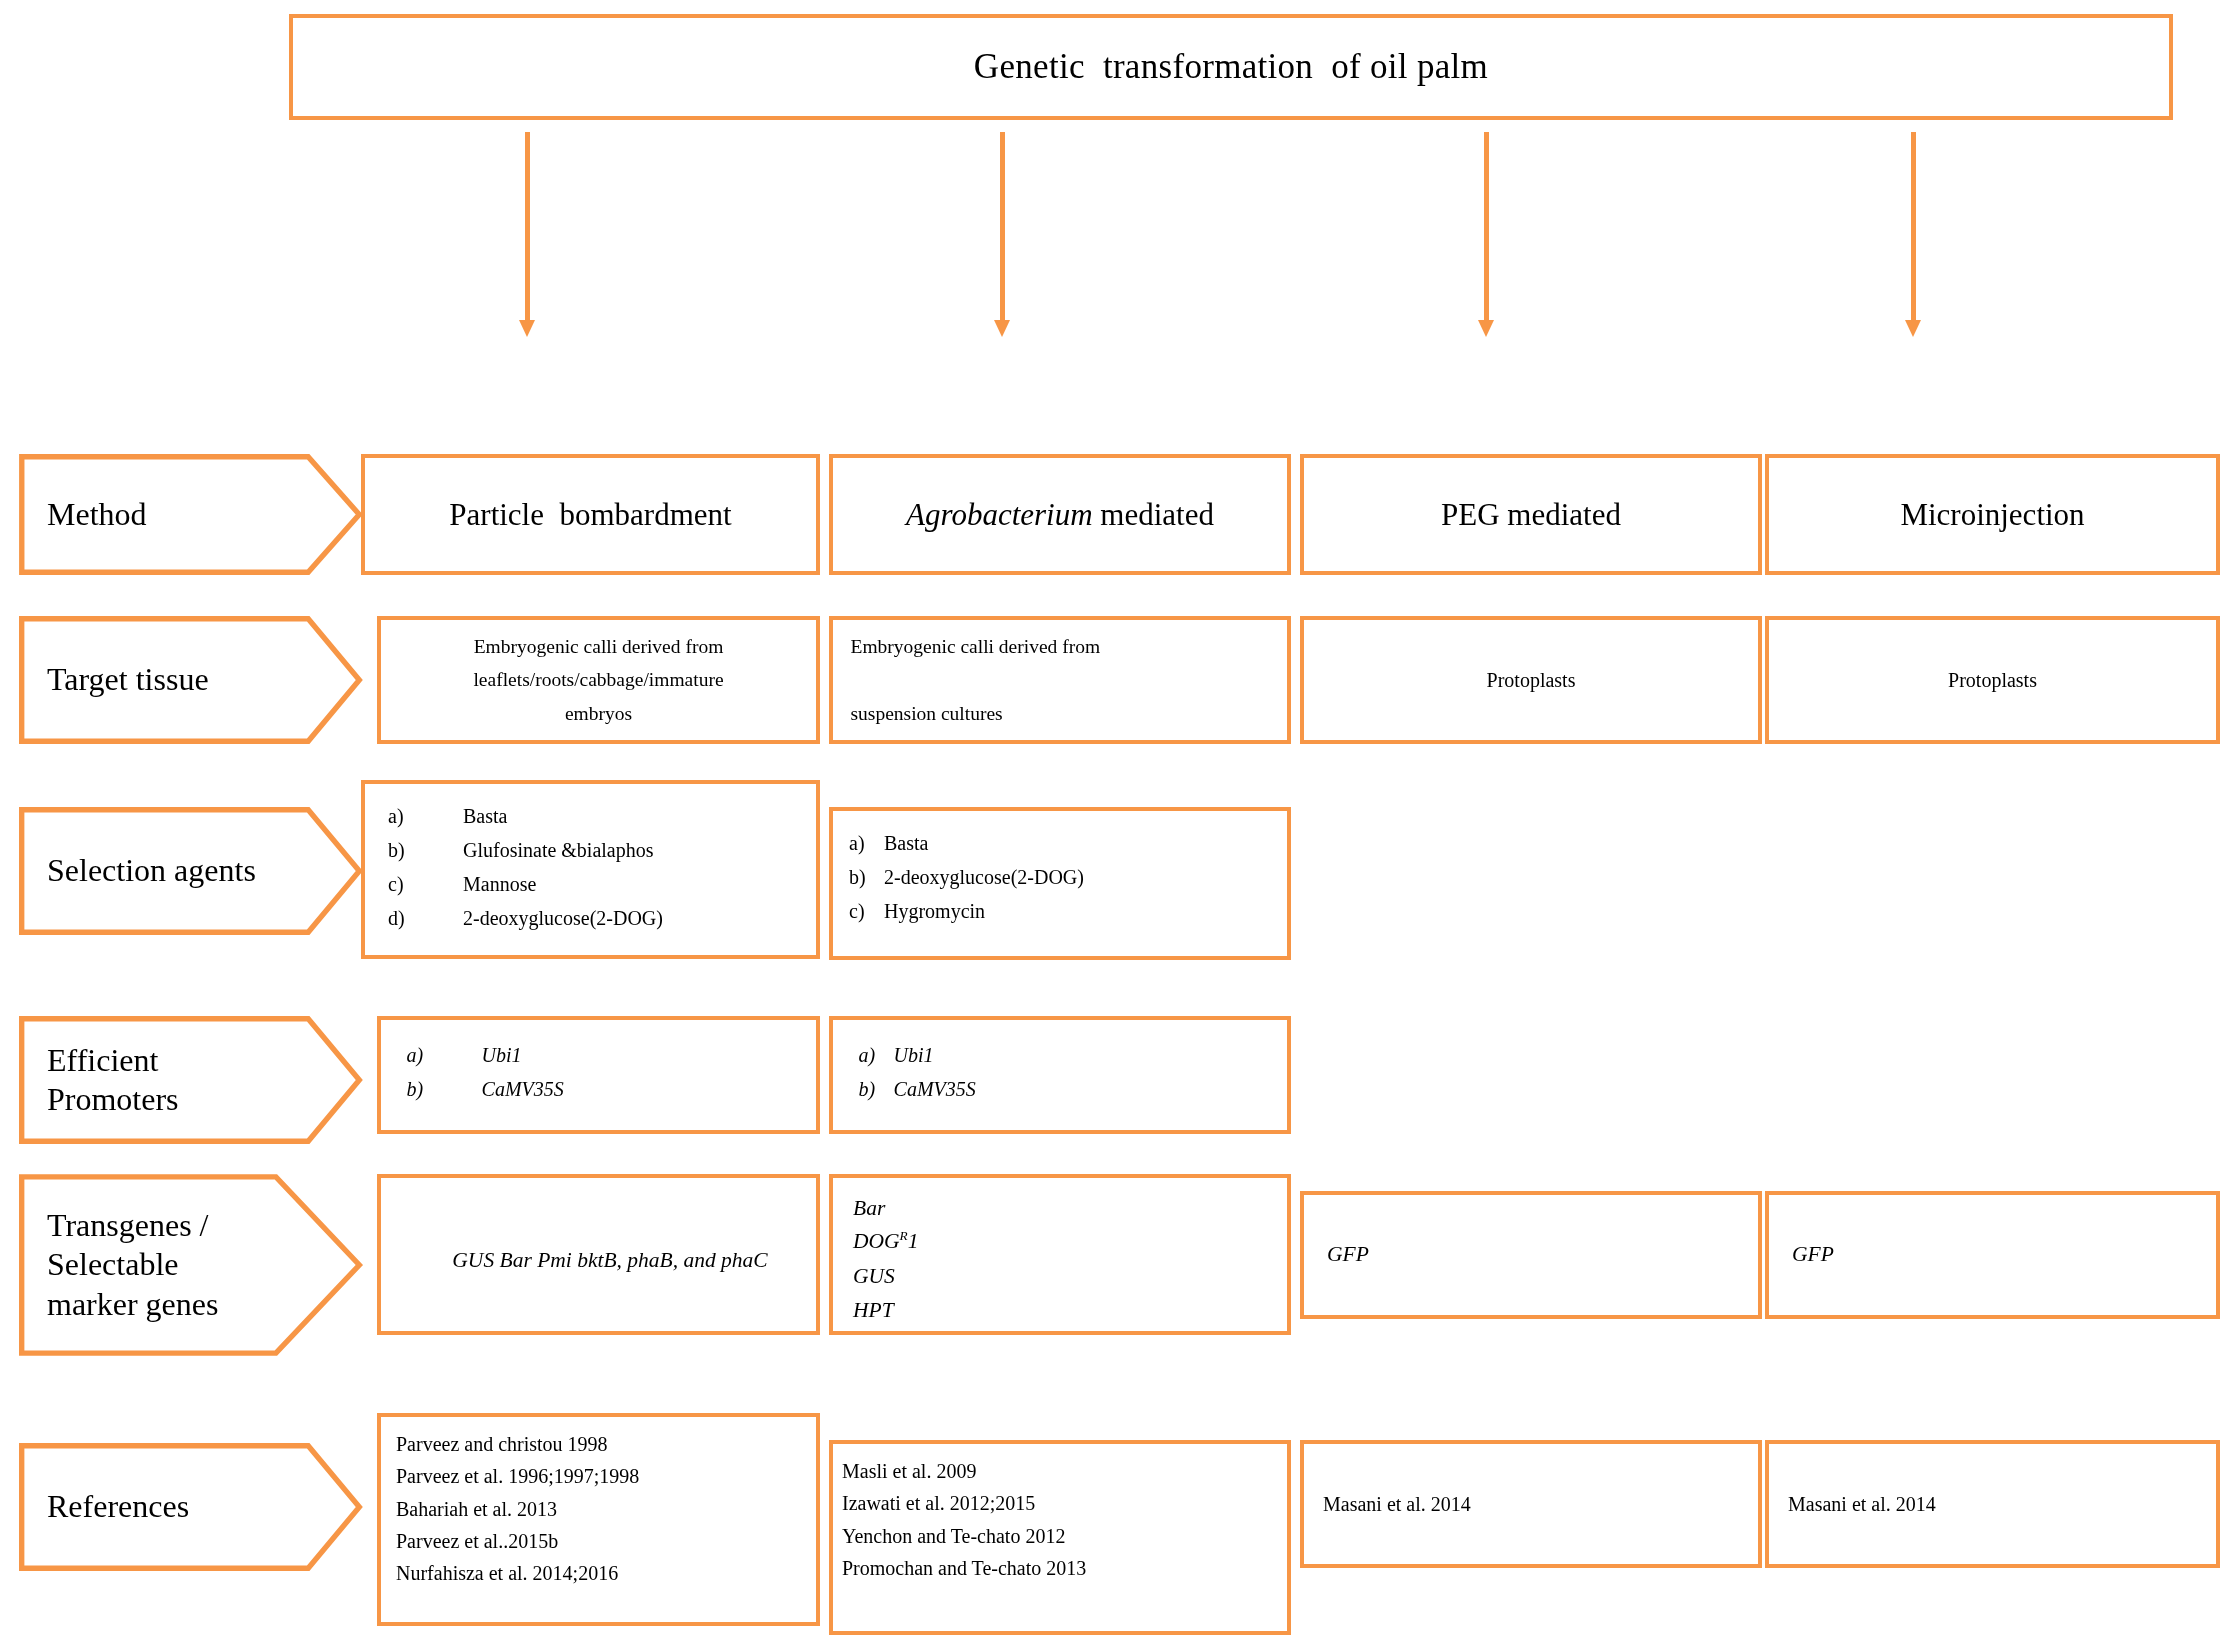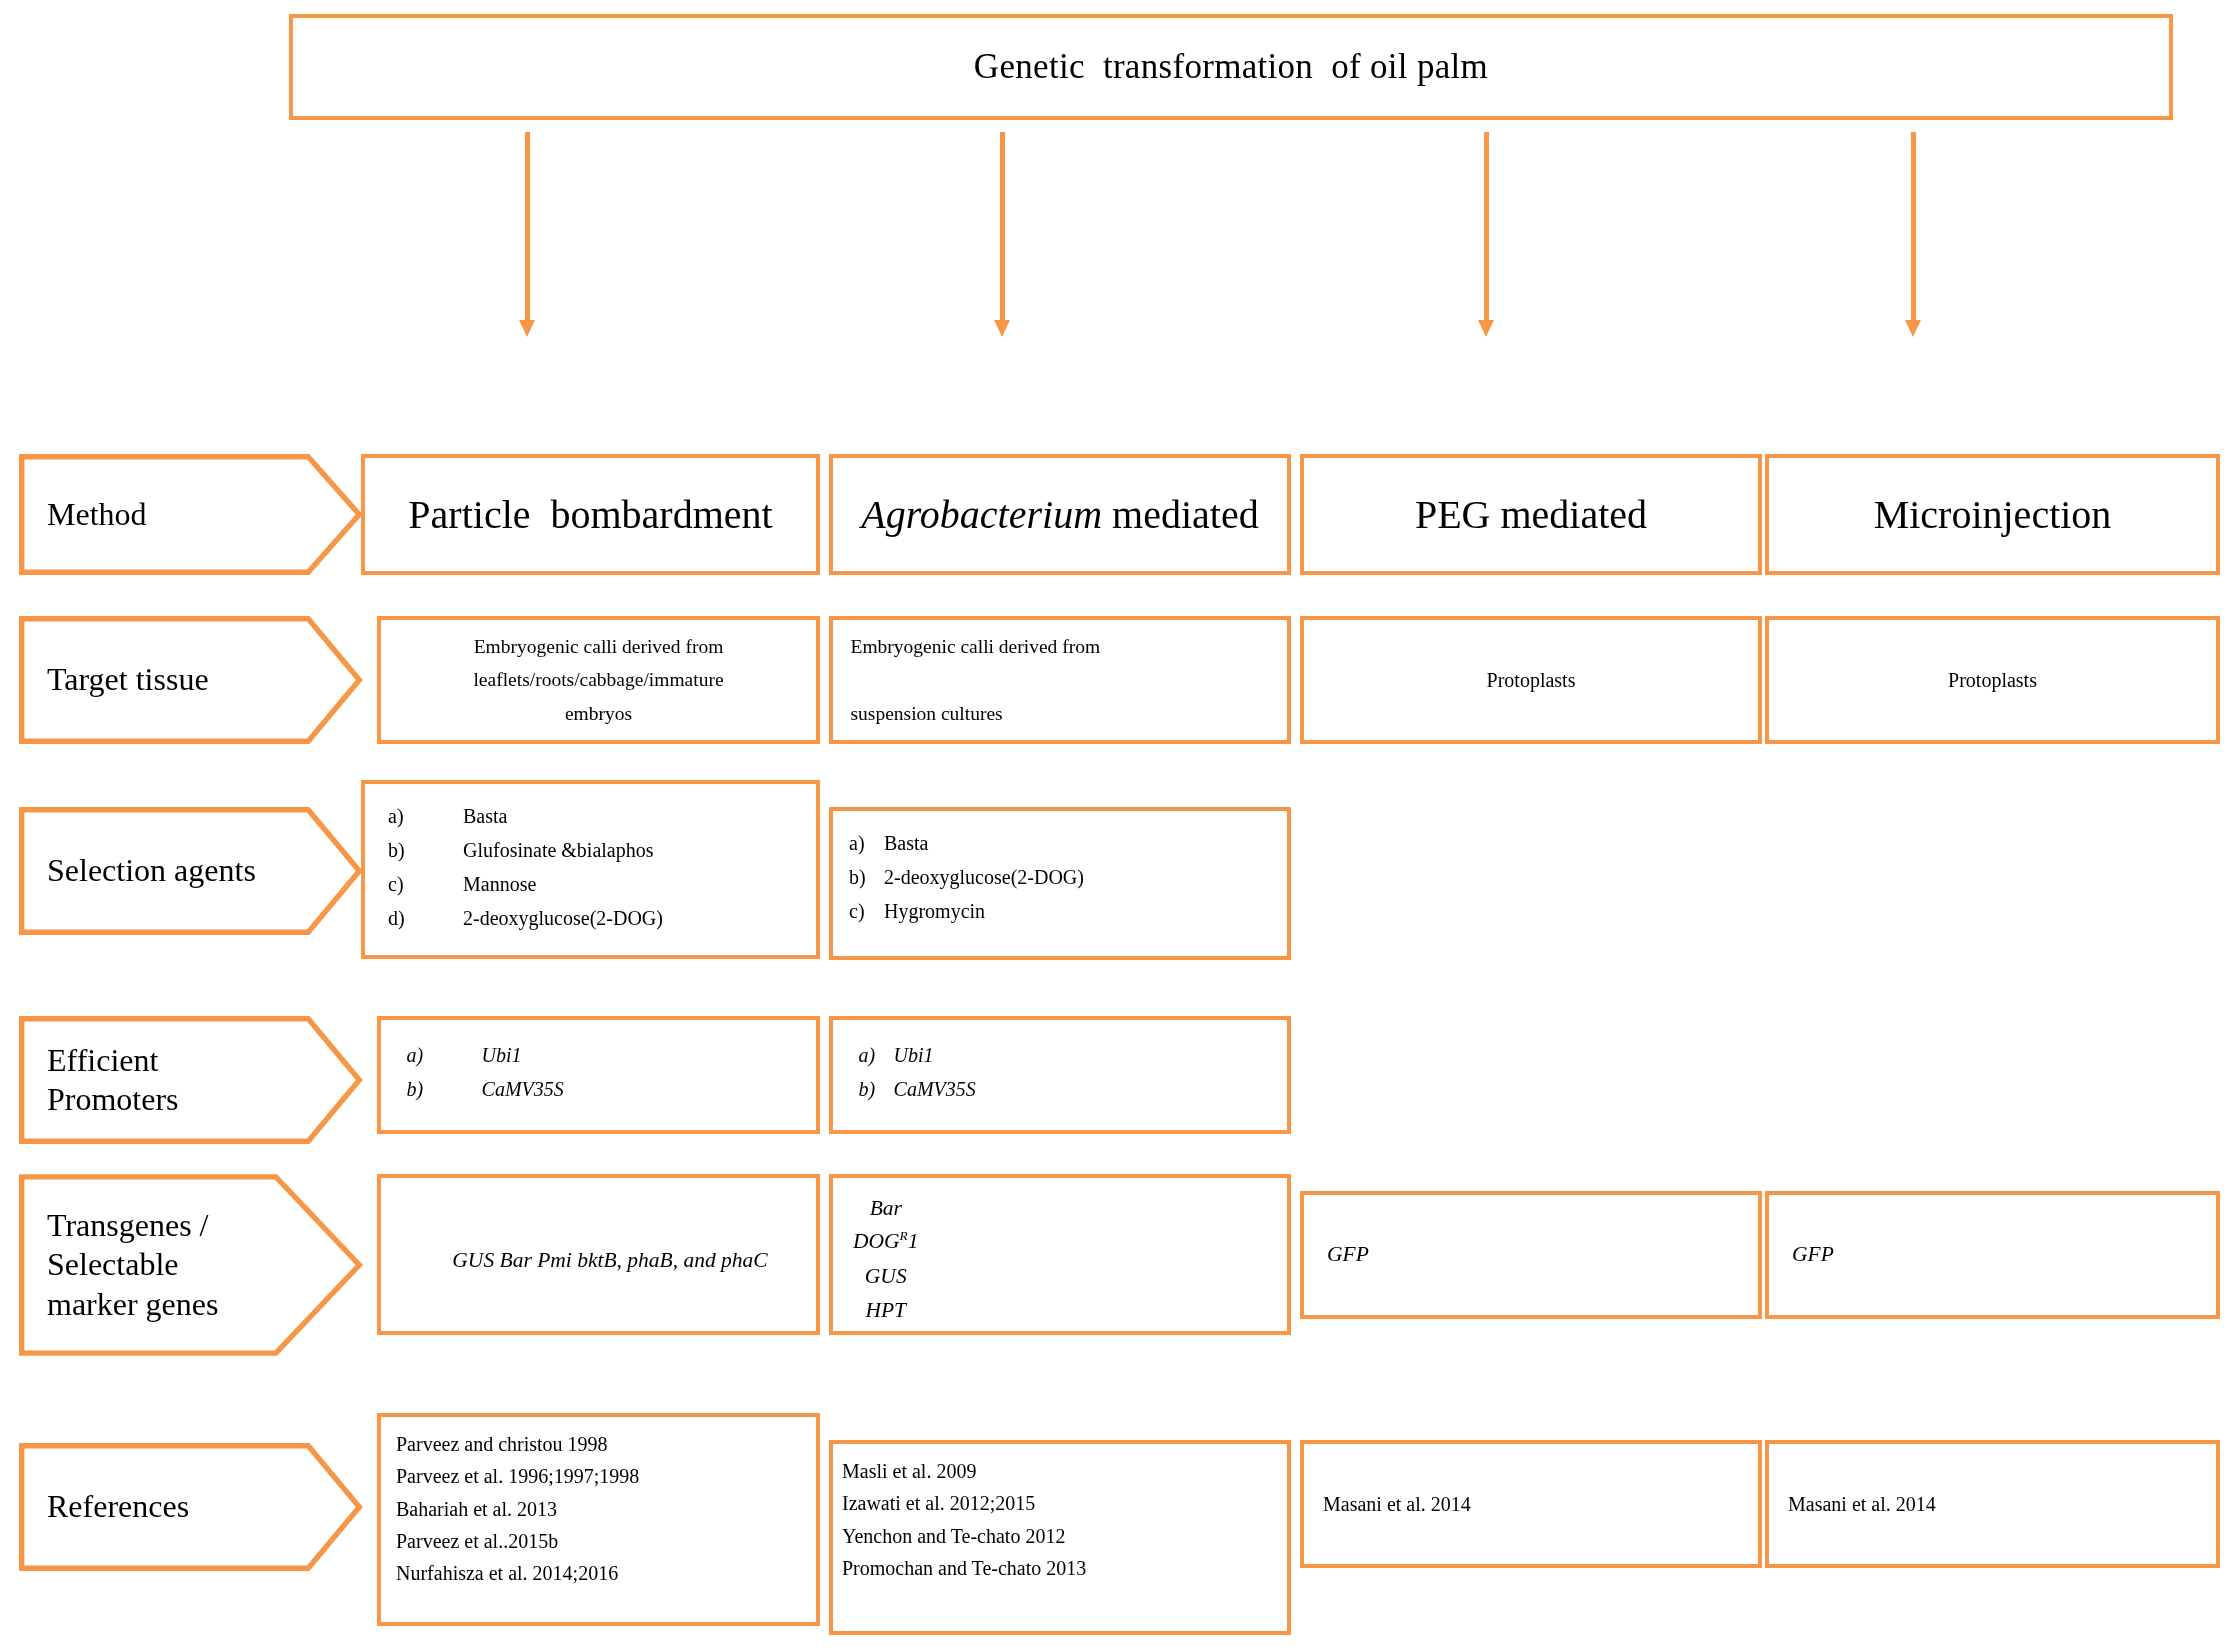--- a/index.html
+++ b/index.html
@@ -27,37 +27,37 @@
               border-top:17.5px solid #F79646;}
 
   
   .tagwrap{position:absolute;}
   .tagwrap svg{position:absolute;left:0;top:0;overflow:visible;}
   .tagtext{position:absolute;left:28px;top:0;bottom:0;width:289px;
            display:flex;align-items:center;justify-content:flex-start;
            font-size:32px;line-height:1.22;white-space:pre-line;}
 
   
-  .t-method{font-size:40px;white-space:pre;}
+  .t-method{font-size:31px;white-space:pre;}
   .t-method i{font-style:italic;}
   .t-tissue{font-size:19.5px;line-height:1.72;padding:0 17.5px;white-space:pre-line;}
   .t-proto{font-size:20px;}
 
   .list{list-style:none;margin:0;padding:0;font-size:20px;line-height:1.70;}
   .list li{display:flex;}
   .list .mk{display:inline-block;flex:0 0 auto;}
   .pad-a{padding:15px 0 0 23px;}
   .pad-b{padding:15px 0 0 16px;}
   .pad-c{padding:17.5px 0 0 25.6px;}
   .wide .mk{width:75px;}
   .narrow .mk{width:35px;}
   .ital{font-style:italic;}
 
   .genes{font-size:21.5px;line-height:1.58;font-style:italic;padding:13.5px 0 0 0;}
-  .genes div{white-space:pre;text-align:center;}
+  .genes div{white-space:pre;}
   .genes sup{font-size:.62em;vertical-align:super;font-style:italic;}
 
   .refs{font-size:20px;line-height:1.62;padding:10.8px 0 0 0;}
 </style>
 </head>
 <body>
 
 <div class="canvas">
 
   <div class="box" id="title-box">

